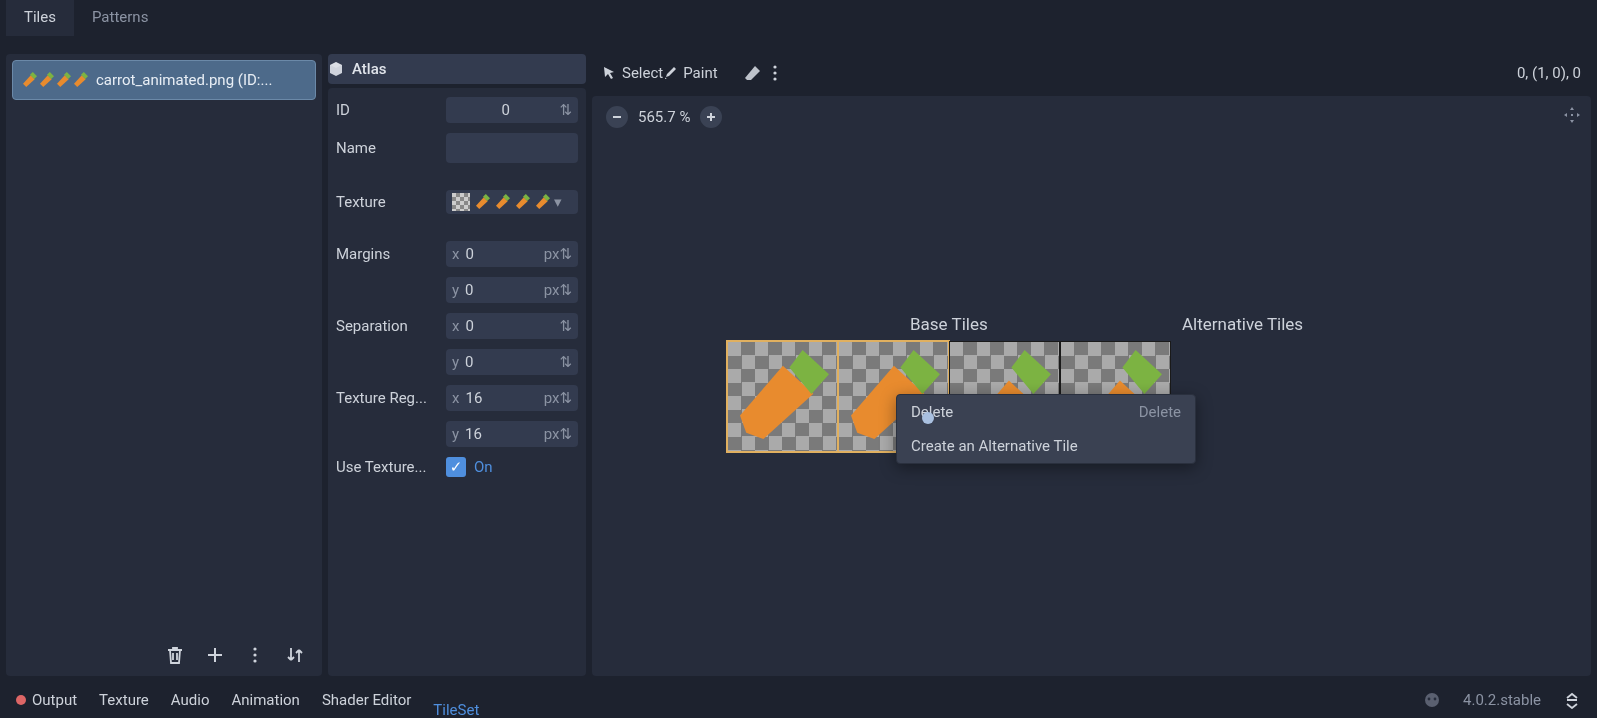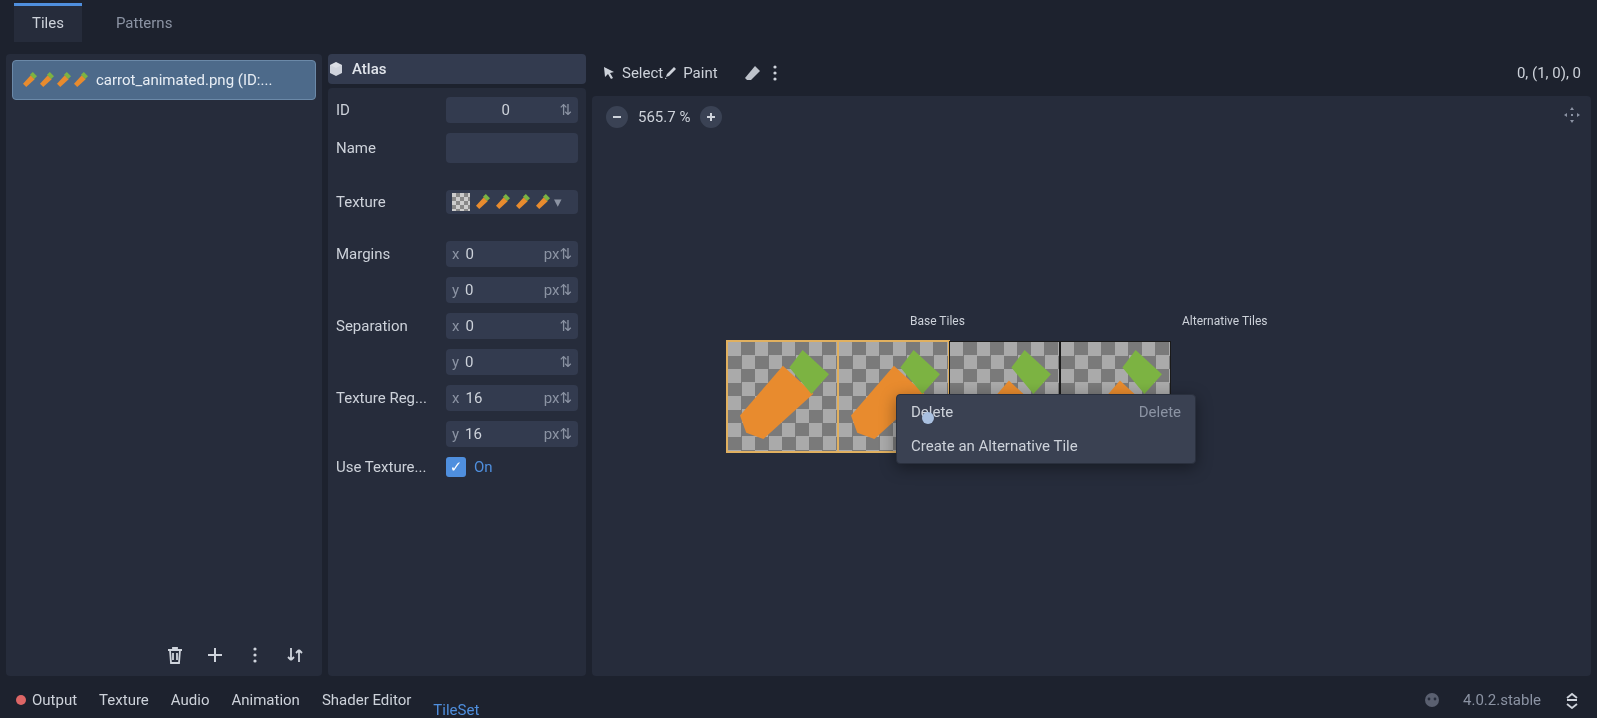--- a/index.html
+++ b/index.html
@@ -13,21 +13,21 @@
     --text-dim:#8b93a3;
     --orange:#e88b2e;
     --green:#7cb342;
     --border:#171b24;
   }
   *{box-sizing:border-box;font-family:-apple-system,BlinkMacSystemFont,"Segoe UI",Roboto,sans-serif;}
   body{margin:0;background:var(--panel);color:var(--text);width:1597px;height:718px;overflow:hidden;font-size:15px;}
   .root{display:flex;flex-direction:column;height:100%;}
 
   
-  .top-tabs{display:flex;align-items:center;height:48px;padding:0 14px;background:var(--panel);gap:16px;}
+  .top-tabs{display:flex;align-items:flex-start;height:48px;padding:0 6px;background:var(--panel);}
   .tab{padding:8px 18px 10px;color:var(--text-dim);cursor:pointer;position:relative;}
   .tab.active{background:var(--bg);color:var(--text);border-top:3px solid var(--accent);margin-top:-3px;}
   
   
   .body{flex:1;display:flex;gap:6px;padding:6px;min-height:0;}
   
   
   .left{width:316px;display:flex;flex-direction:column;background:var(--bg);border-radius:4px;justify-content:space-between;}
   .left-list{flex:1;padding:6px;}
   .source-item{display:flex;align-items:center;gap:8px;padding:10px 8px;background:#4d6a8a;border:1px solid #6b89a8;border-radius:4px;color:#e8eef5;white-space:nowrap;overflow:hidden;text-overflow:ellipsis;}
@@ -63,21 +63,21 @@
   .right{flex:1;display:flex;flex-direction:column;gap:4px;}
   .right-bar{display:flex;align-items:center;padding:8px 10px;}
   .right-bar .spacer{flex:1;}
   .icon-btn{width:22px;height:22px;cursor:pointer;color:#cfd4dc;display:flex;align-items:center;justify-content:center;}
   .viewport{flex:1;background:var(--bg);border-radius:4px;position:relative;overflow:hidden;}
   .zoom-ctrl{position:absolute;top:10px;left:14px;display:flex;align-items:center;gap:10px;color:var(--text);z-index:3;}
   .zoom-ctrl .zbtn{width:22px;height:22px;border-radius:11px;background:#3a4254;display:flex;align-items:center;justify-content:center;cursor:pointer;}
   .move-handle{position:absolute;top:10px;right:10px;color:var(--text-dim);}
 
   .labels{position:absolute;left:0;right:0;top:218px;display:flex;}
-  .labels .lbl{color:var(--text);font-size:12px;}
+  .labels .lbl{color:var(--text);font-size:17px;}
   .lbl-base{position:absolute;left:318px;}
   .lbl-alt{position:absolute;left:590px;}
 
   .tiles-area{position:absolute;top:245px;left:135px;display:flex;}
   .tile{width:111px;height:111px;background:repeating-conic-gradient(#7a7a7a 0 25%,#aaa 0 50%) 0 0/27px 27px;position:relative;border:1px solid #1a1a1a;}
   .tile.sel{outline:2px solid #e0b060;outline-offset:-1px;}
   .tile .carrot-big{position:absolute;inset:8px;}
   .carrot-body{position:absolute;left:4px;bottom:4px;width:78px;height:78px;background:var(--orange);clip-path:polygon(8% 92%,0 70%,55% 6%,94% 42%,30% 100%);outline:3px solid #111;}
   .carrot-leaf{position:absolute;top:0;right:0;width:44px;height:44px;background:var(--green);clip-path:polygon(10% 40%,40% 0,100% 55%,60% 100%);outline:3px solid #111;}
 

